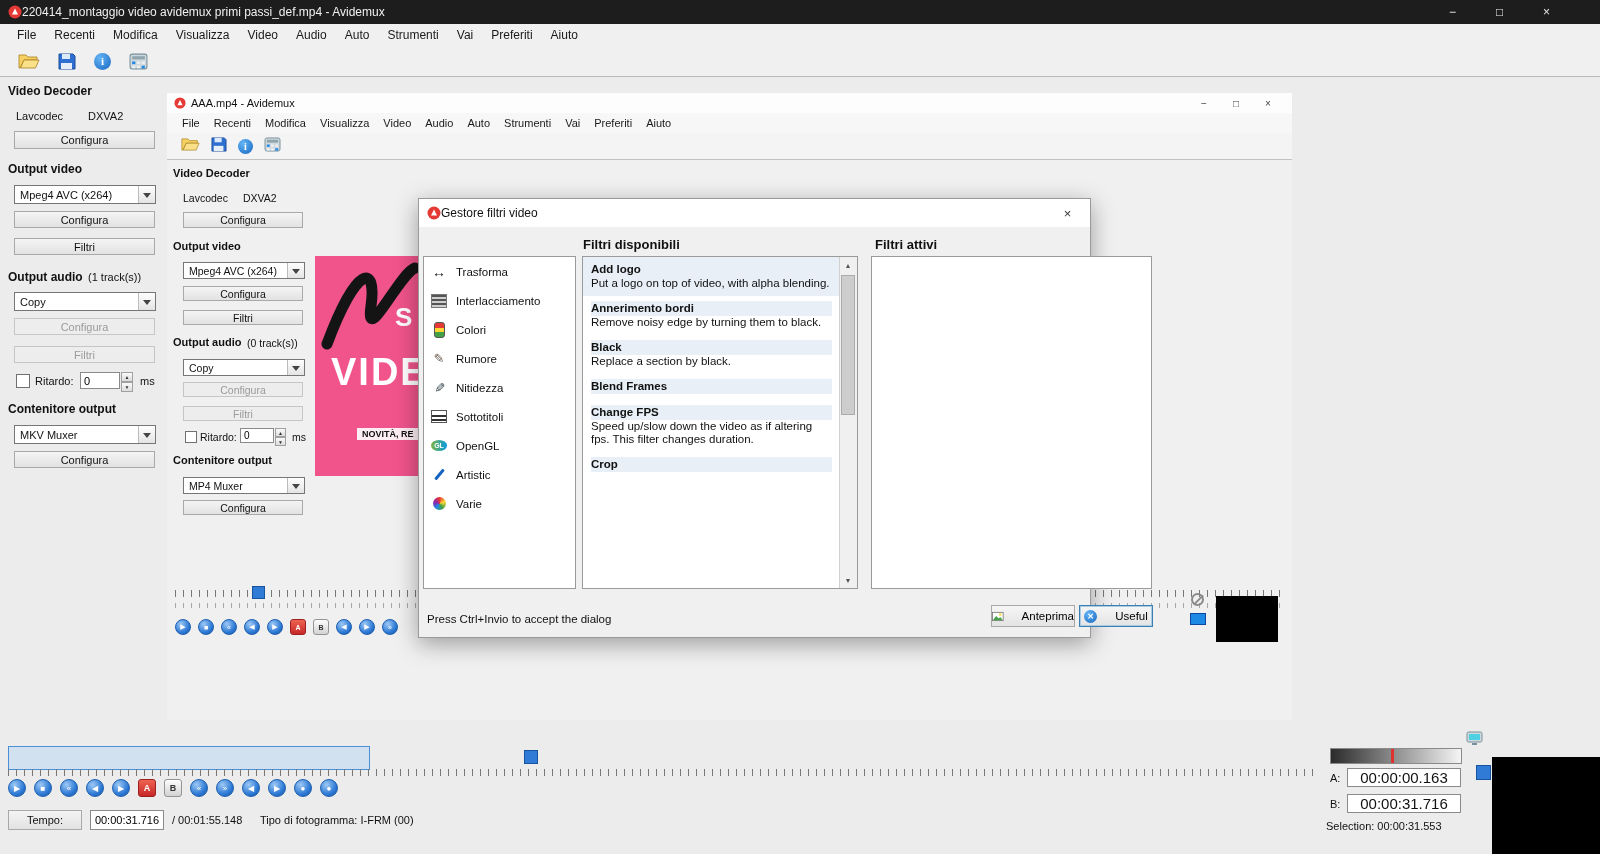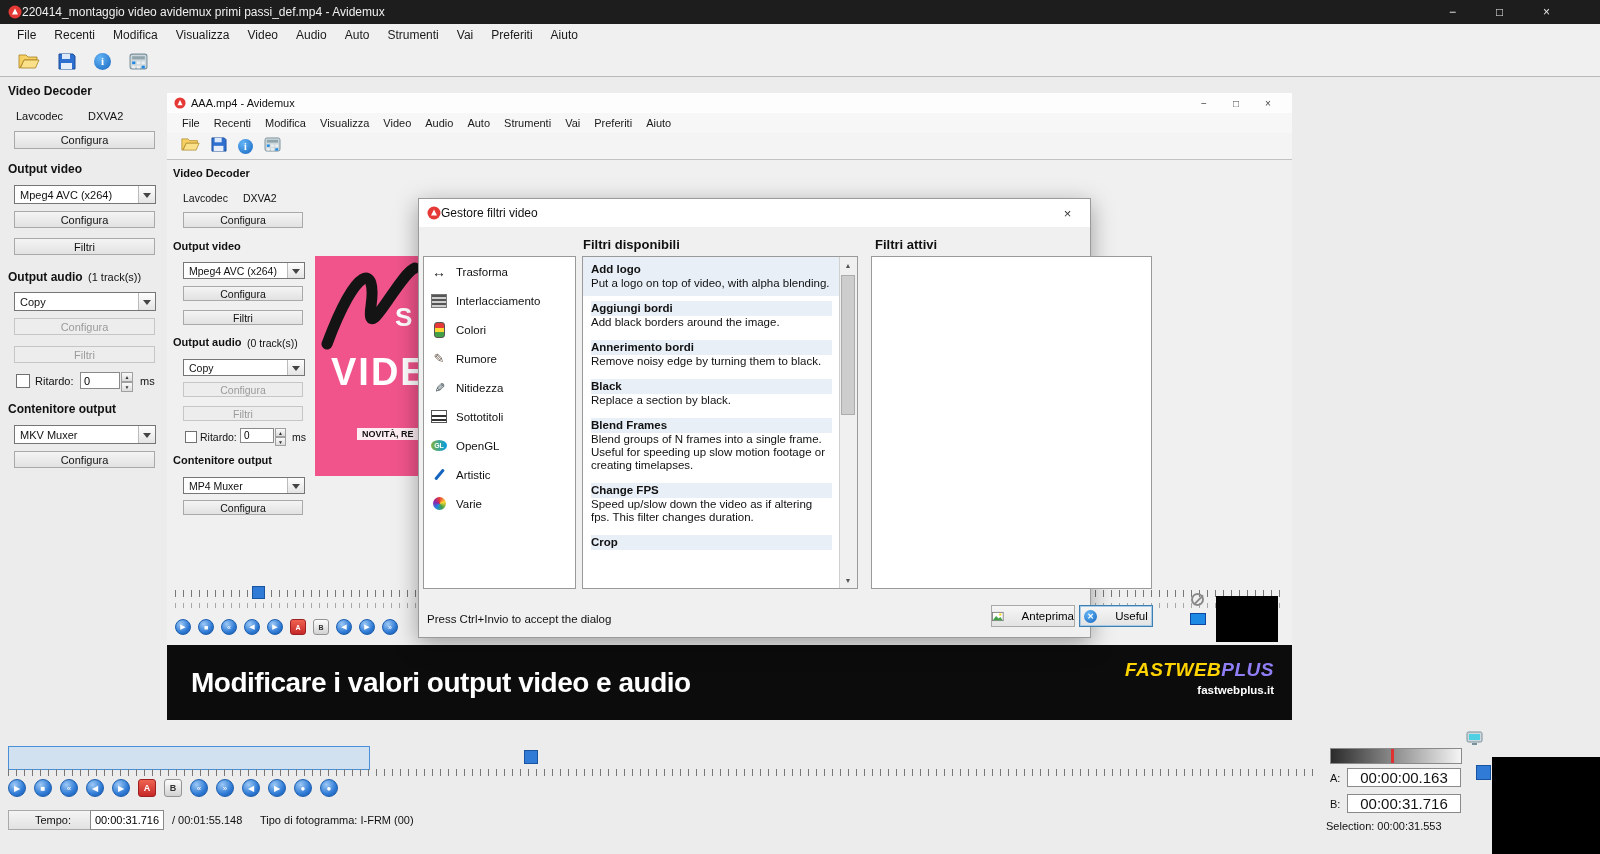--- a/index.html
+++ b/index.html
@@ -339,29 +339,20 @@
         <button>B</button>
         <button>◀</button>
         <button>▶</button>
         <button>»</button>
       </div>
 
     <span class="mute-icon" style="left:1024px;top:500px;"></span>
     <div class="abs" style="left:1023px;top:520px;width:14px;height:10px;background:#1e88e5;border:1px solid #0d47a1;"></div>
     <div class="abs" style="left:1049px;top:503px;width:62px;height:46px;background:#000;"></div>
 
-    <div class="banner">
-      <span class="banner-title">Modificare i valori output video e audio</span>
-      <div class="banner-logo">
-        <div class="brand">
-          <span class="y">FASTWEB</span><span class="p">PLUS</span>
-        </div>
-        <div class="site">fastwebplus.it</div>
-      </div>
-    </div>
   </div>
 
   <div class="dialog">
     <div class="dlg-titlebar">
       <svg class="abs" style="left:8px;top:7px;" width="14" height="14" viewBox="0 0 14 14">
         <circle cx="7" cy="7" r="6.5" fill="#e53935"></circle>
           <path d="M4 9.5l3-6 3 6z" fill="#fff"></path>
       </svg>
       <span class="dlg-title" style="margin-left:22px;">Gestore filtri video</span>
       <button class="dlg-close">×</button>
@@ -419,39 +410,34 @@
       </div>
 
     <div class="listbox" style="left:163px;top:57px;width:276px;height:333px;">
       <div class="filter-items">
 
           <div class="filter-item">
             <div class="f-name">Add logo</div>
             <div class="f-desc">Put a logo on top of video, with alpha blending.</div>
           </div>
 
-          <div class="filter-item">
-            <div class="f-name">Aggiungi bordi</div>
-            <div class="f-desc">Add black borders around the image.</div>
-          </div>
 
           <div class="filter-item">
             <div class="f-name">Annerimento bordi</div>
             <div class="f-desc">Remove noisy edge by turning them to black.</div>
           </div>
 
 
           <div class="filter-item">
             <div class="f-name">Black</div>
             <div class="f-desc">Replace a section by black.</div>
           </div>
 
           <div class="filter-item">
             <div class="f-name">Blend Frames</div>
-            <div class="f-desc">Blend groups of N frames into a single frame.  Useful for speeding up slow motion footage or creating timelapses.</div>
           </div>
 
           <div class="filter-item">
             <div class="f-name">Change FPS</div>
             <div class="f-desc">Speed up/slow down the video as if altering fps. This filter changes duration.</div>
           </div>
 
           <div class="filter-item">
             <div class="f-name">Crop</div>
             <div class="f-desc"></div>
@@ -497,21 +483,21 @@
       <button>B</button>
       <button>«</button>
       <button>»</button>
       <button>◀</button>
       <button>▶</button>
       <button>●</button>
       <button>●</button>
     </div>
 
   <div>
-    <button class="btn" style="left:8px;top:810px;width:90px;height:20px;position:absolute;">Tempo:</button>
+    <button class="btn" style="left:8px;top:810px;width:74px;height:20px;position:absolute;">Tempo:</button>
     <input class="numfield" style="left: 90px; top: 810px; width: 74px; height: 20px; text-align: center;" value="00:00:31.716">
     <div class="abs lbl" style="left:172px;top:814px;">/ 00:01:55.148</div>
     <div class="abs lbl" style="left:260px;top:814px;">Tipo di fotogramma: I-FRM (00)</div>
   </div>
 
   <div>
     <div class="grad-bar">
       <div class="grad-marker"></div>
     </div>
     <svg class="abs" style="left:1466px;top:731px;" width="17" height="14" viewBox="0 0 17 14">

